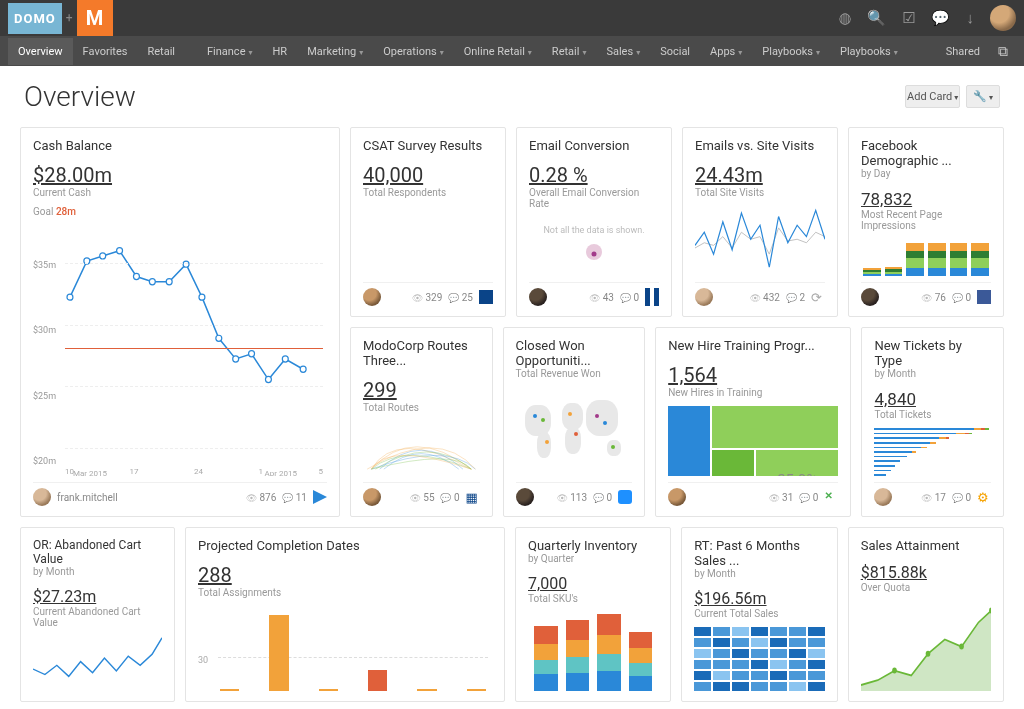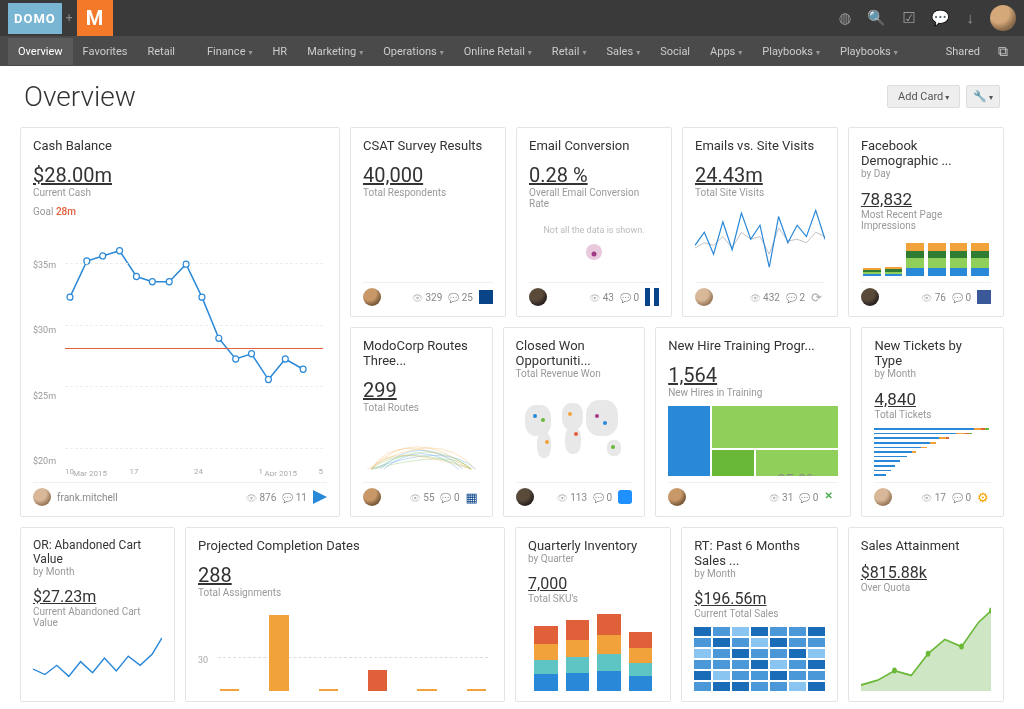--- a/index.html
+++ b/index.html
@@ -13,21 +13,21 @@
 .avatar-top { width:26px; height:26px; border-radius:50%; background:radial-gradient(circle at 35% 30%, #d4a878 40%, #8a6a4a 70%); }
 .navbar { height:30px; background:#4a4a4a; display:flex; align-items:center; padding:0 8px; font-size:11px; }
 .nav-item { color:#ccc; padding:7px 10px; cursor:pointer; position:relative; }
 .nav-item.active { background:#5a5a5a; color:#fff; }
 .nav-item.dd::after { content:"▾"; font-size:8px; margin-left:3px; opacity:0.6; }
 .nav-spacer { flex:1; }
 .nav-end-icon { color:#ccc; padding:0 8px; cursor:pointer; font-size:14px;}
 .page-head { display:flex; align-items:center; padding:14px 24px; }
 .page-title { font-size:28px; font-weight:300; color:#333; }
 .head-actions { margin-left:auto; display:flex; gap:6px; }
-.btn { background:#eee; border:1px solid #ddd; padding:4px 10px; font-size:11px; color:#555; cursor:pointer; border-radius:2px; }
+.btn { background:#eee; border:1px solid #ddd; padding:4px 1px; font-size:11px; color:#555; cursor:pointer; border-radius:2px; }
 .btn.dd::after { content:" ▾"; font-size:8px; }
 .btn.icon { padding:4px 6px; }
 .grid { padding:0 20px; }
 .row { display:flex; gap:10px; margin-bottom:10px; }
 .card { background:#fff; border:1px solid #e4e4e4; border-radius:2px; padding:10px 12px; display:flex; flex-direction:column; }
 .card-title { font-size:13px; color:#333; font-weight:400; }
 .card-value { font-size:20px; color:#333; font-weight:400; margin-top:10px;text-decoration:underline; }
 .card-sub { font-size:10px; color:#999; }
 .card-chart { flex:1; margin-top:8px; position:relative; overflow:hidden; }
 .card-footer { display:flex; align-items:center; gap:6px; margin-top:6px; font-size:10px; color:#888; border-top:1px solid #f0f0f0; padding-top:5px; }

